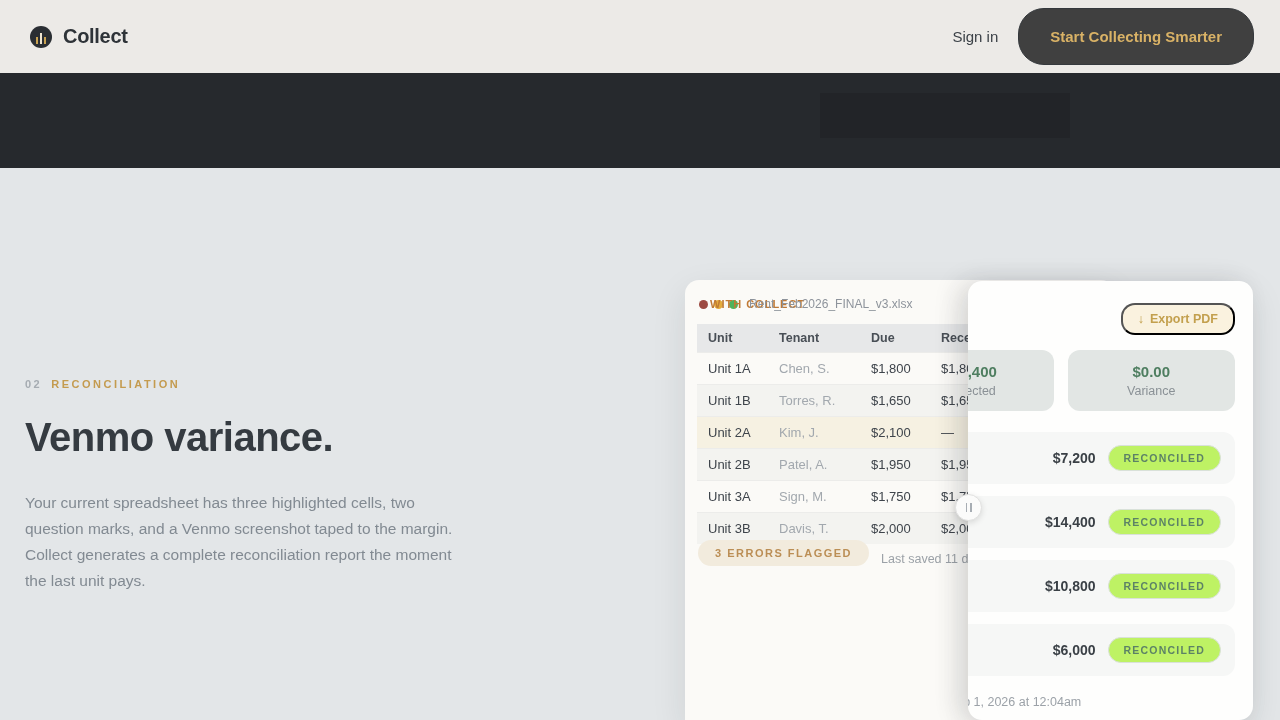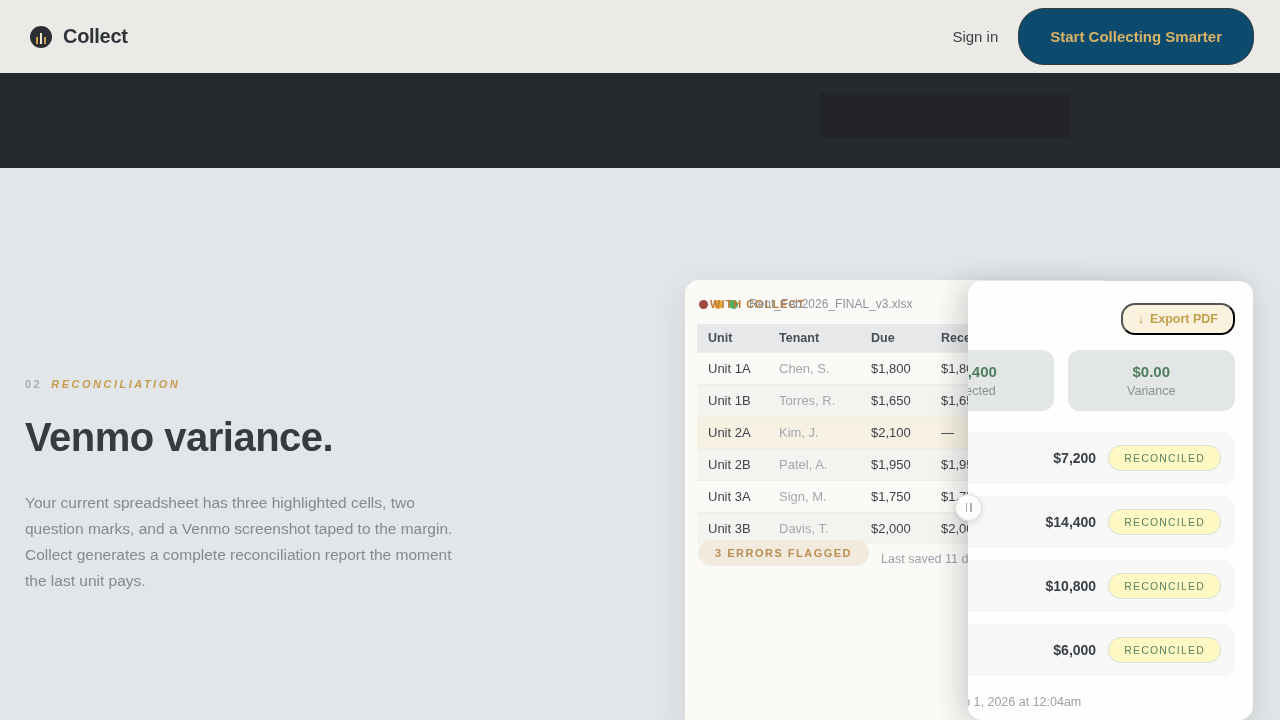--- a/index.html
+++ b/index.html
@@ -12,33 +12,33 @@
   .logo-wrap { display:flex; align-items:center; gap:11px; }
   .logo-icon { width:22px; height:22px; border-radius:50%; background:#2a2e33;
                display:flex; align-items:flex-end; justify-content:center; gap:2px; padding-bottom:4px; }
   .logo-icon i { display:block; width:2px; background:#c9a251; }
   .logo-icon i:nth-child(1){height:7px;} .logo-icon i:nth-child(2){height:11px; background:#efe6d2;} .logo-icon i:nth-child(3){height:7px;}
   .logo-text { font-size:20px; font-weight:700; color:#2e3338; letter-spacing:-0.3px; }
   .nav-links { display:flex; gap:41px; margin-left:262px; }
   .nav-link { font-size:15px; color:#6c7artifact378; color:#6c737a; cursor:pointer; }
   .nav-right { margin-left:auto; display:flex; align-items:center; gap:20px; }
   .signin { font-size:15px; color:#3c4248; cursor:pointer; }
-  .cta-btn { height:57px; padding:0 31px; border-radius:26px; background:#0c4a6e;
+  .cta-btn { height:57px; padding:0 31px; border-radius:26px; background:#404040;
              border:1px solid #35393d; color:#d9b266; font-size:15px; font-weight:700;
              display:flex; align-items:center; cursor:pointer; }
 
   
   .dark-band { position:absolute; left:0; top:73px; width:1280px; height:95px; background:#26292d; }
   .band-artifact { position:absolute; left:820px; top:20px; width:250px; height:45px; background:rgba(0,0,0,0.10); }
 
   
   .copy { position:absolute; left:25px; top:378px; width:540px; }
   .kicker { font-size:11px; font-weight:700; letter-spacing:2.5px; }
   .kicker .num { color:#a6acb2; margin-right:9px; }
-  .kicker .lbl { color:#c49b4f;font-style:italic; }
+  .kicker .lbl { color:#c49b4f; }
   .headline { margin-top:22px; font-size:40px; line-height:51px; font-weight:700;
               color:#353b41; letter-spacing:-0.5px; }
   .body-copy { margin-top:27px; width:452px; font-size:15.5px; line-height:26px; color:#828a92; }
 
   
   .compare { position:absolute; left:685px; top:280px; width:568px; height:440px; }
 
   
   .card-old { position:absolute; left:0; top:0; width:430px; height:440px;
               background:#fbfaf7; border-radius:14px 14px 0 0;
@@ -76,22 +76,22 @@
                 font-size:12.5px; font-weight:700; cursor:pointer; }
   .tiles { position:absolute; left:18px; right:18px; top:69px; display:flex; gap:14px; }
   .tile { flex:1; height:61px; border-radius:12px; background:#e2e6e4;
           display:flex; flex-direction:column; align-items:center; justify-content:center; gap:4px; }
   .tile .val { font-size:15px; font-weight:700; color:#4e7e60; }
   .tile .lab { font-size:12.5px; color:#8a9196; }
   .rrows { position:absolute; left:18px; right:18px; top:151px; display:flex; flex-direction:column; gap:12px; }
   .rrow { height:52px; border-radius:12px; background:#f6f7f6;
           display:flex; align-items:center; justify-content:flex-end; padding-right:14px; gap:12px; }
   .amount { font-size:14px; font-weight:700; color:#3a4046; }
-  .badge { padding:6px 15px; border-radius:14px; background:#fef9c3; border:1px solid #d9e1d9;
-           color:#5c8266; font-size:10.5px; font-weight:400; letter-spacing:1.2px; }
+  .badge { padding:6px 15px; border-radius:14px; background:#bef264; border:1px solid #d9e1d9;
+           color:#5c8266; font-size:10.5px; font-weight:700; letter-spacing:1.2px; }
   .report-footer { position:absolute; left:18px; top:414px; font-size:12.5px; color:#9ca2a8; white-space:nowrap; }
 
   
   .handle { position:absolute; left:270px; top:214px; width:27px; height:27px; border-radius:50%;
             background:#fbfbfa; border:1px solid #e1e1e0; box-shadow:0 2px 6px rgba(0,0,0,0.12);
             display:flex; align-items:center; justify-content:center; gap:3px; z-index:3; cursor:ew-resize; }
   .handle i { display:block; width:1.5px; height:9px; background:#a7adb3; }
 </style>
 </head>
 <body>

